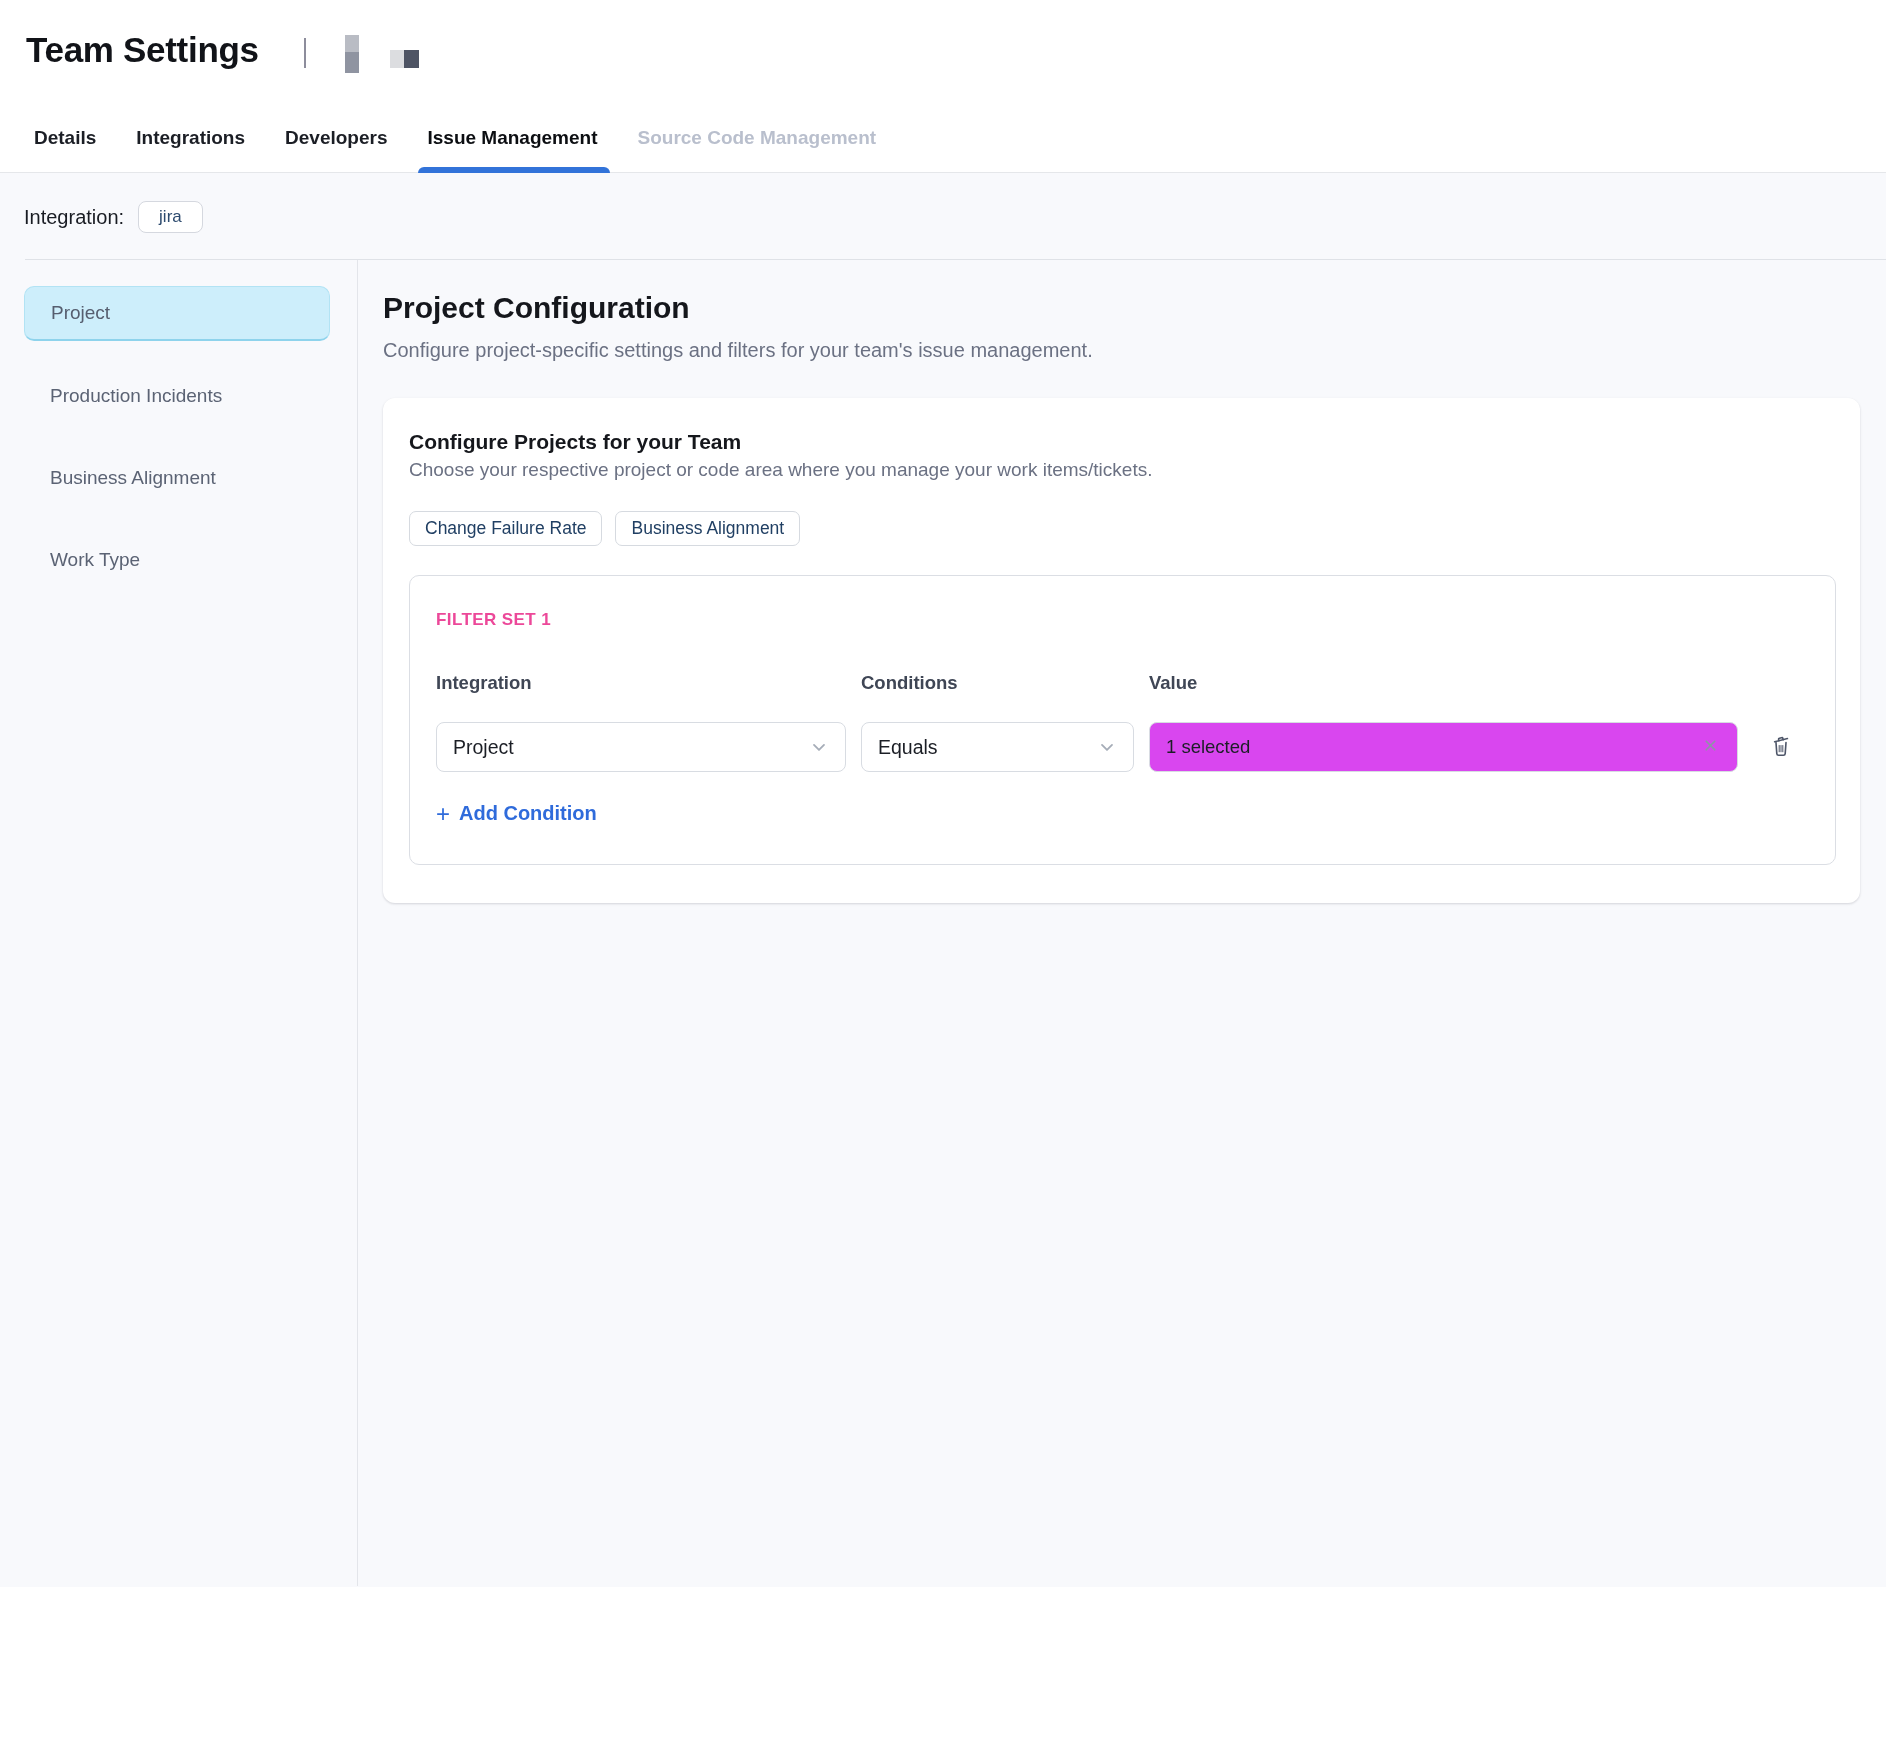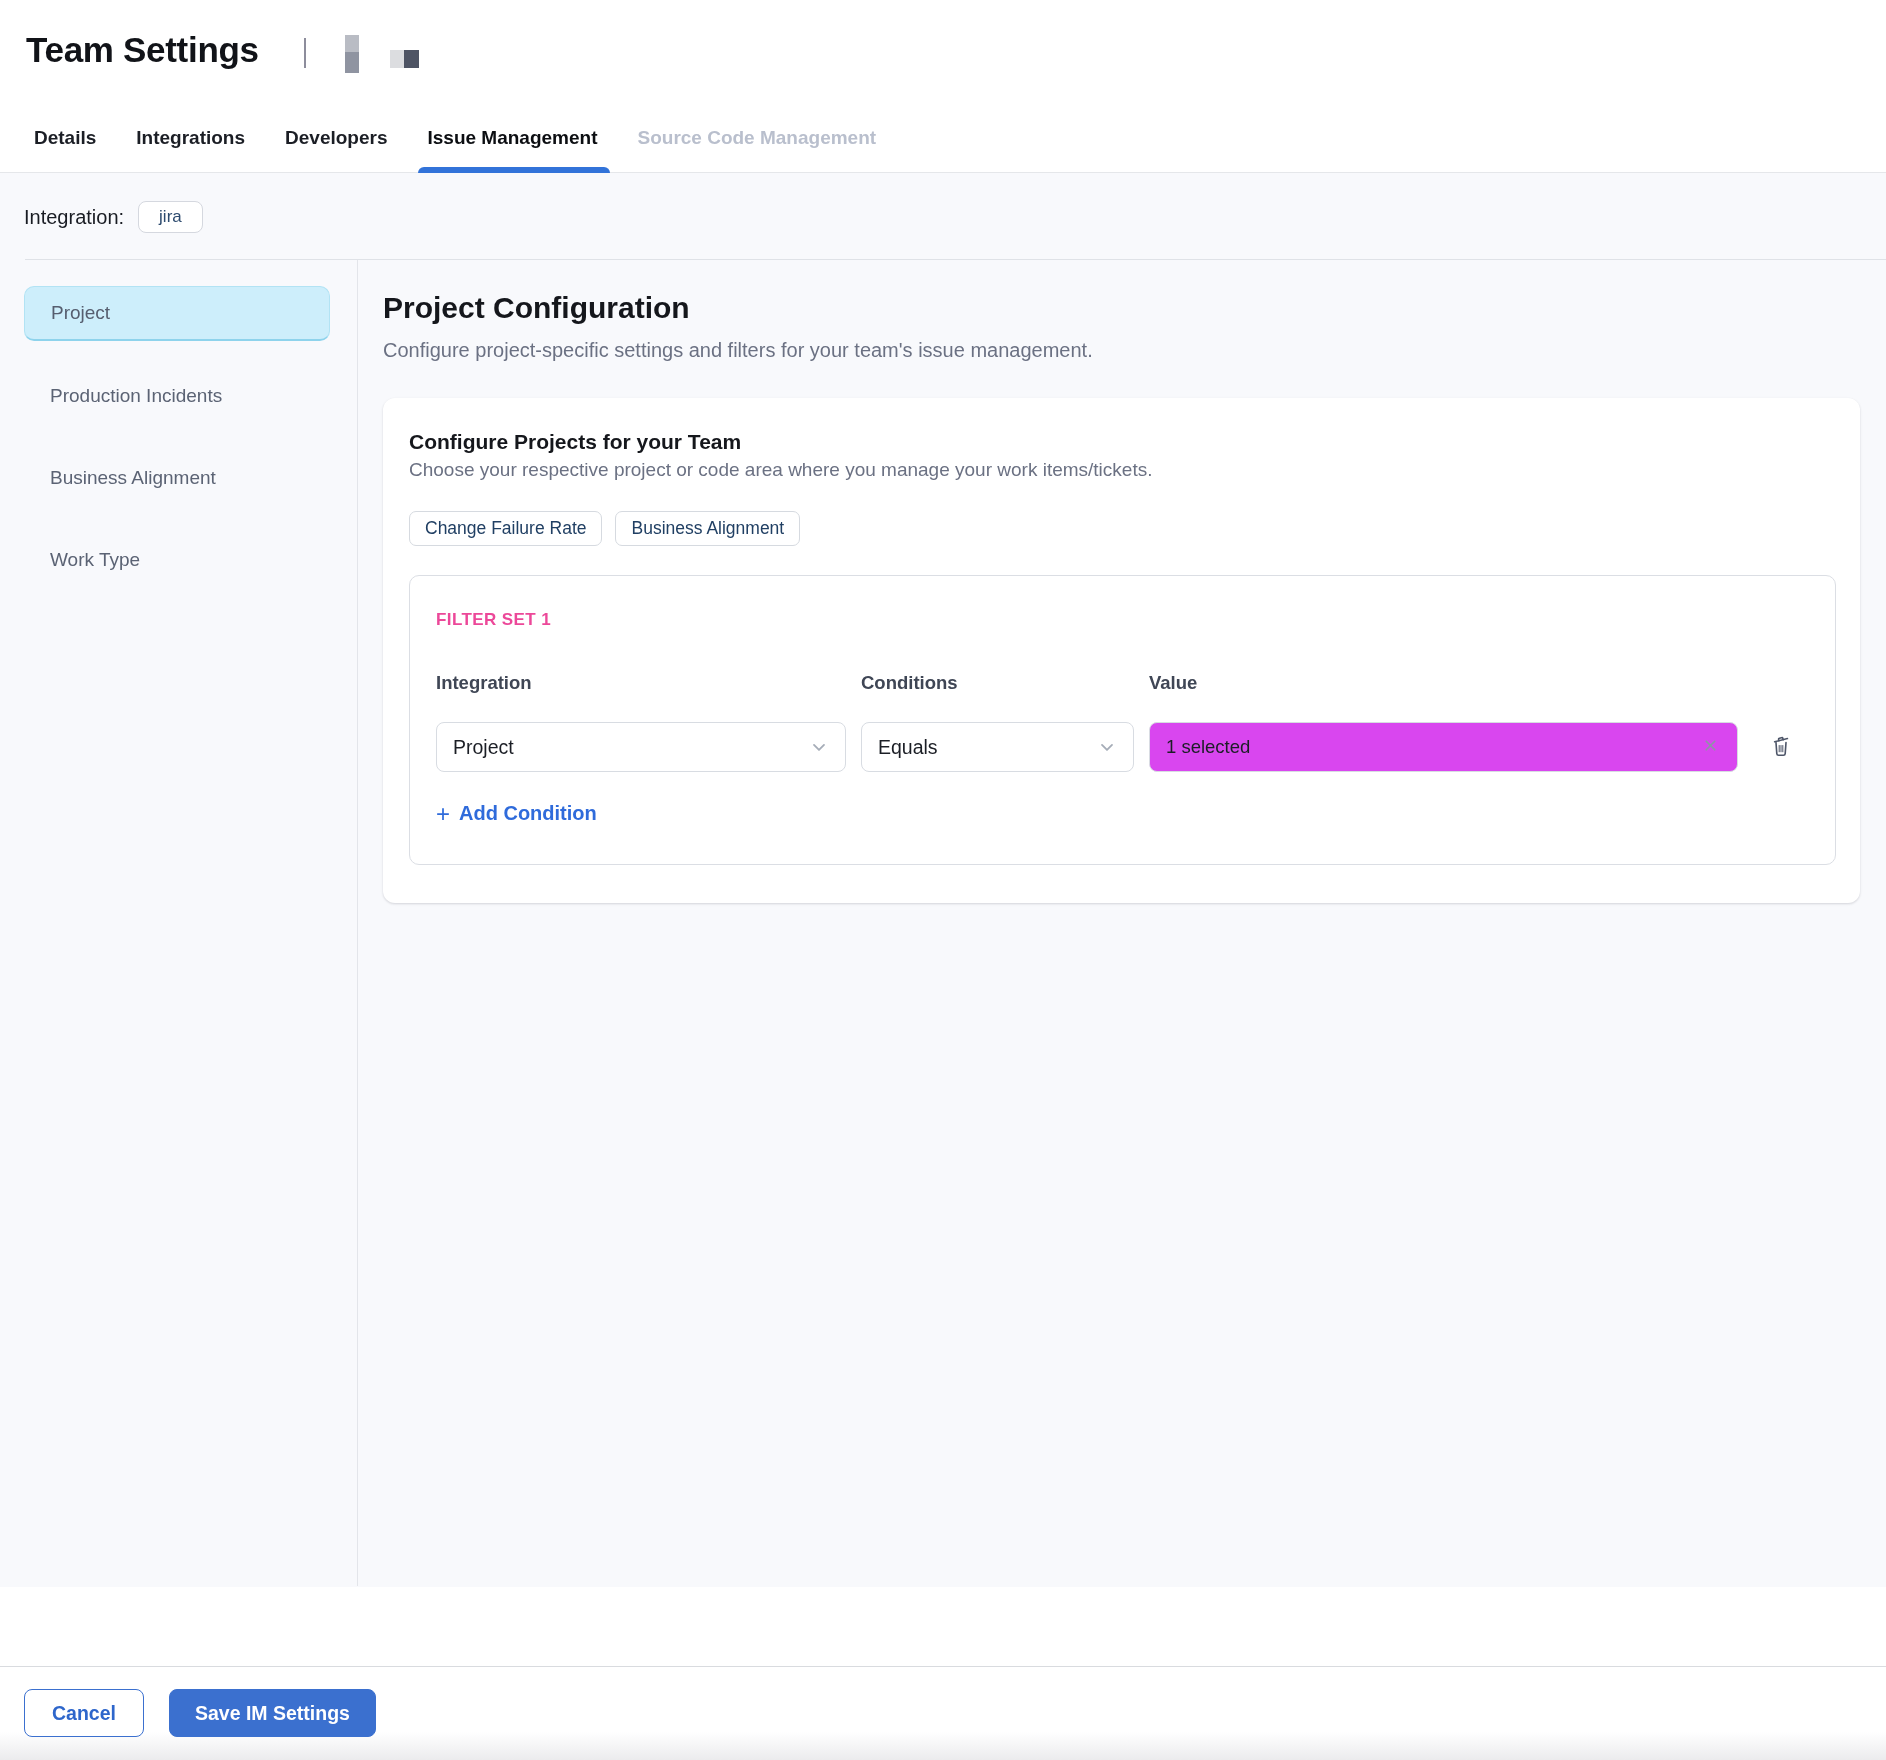--- a/index.html
+++ b/index.html
@@ -202,18 +202,14 @@
               <span>Add Condition</span>
             </button>
           </div>
         </div>
       </div>
     </div>
   </div>
 
   <div class="spacer"></div>
 
-  <div class="footer">
-    <button class="btn btn-cancel">Cancel</button>
-    <button class="btn btn-save">Save IM Settings</button>
-  </div>
 
 </div>
 
 </body></html>

